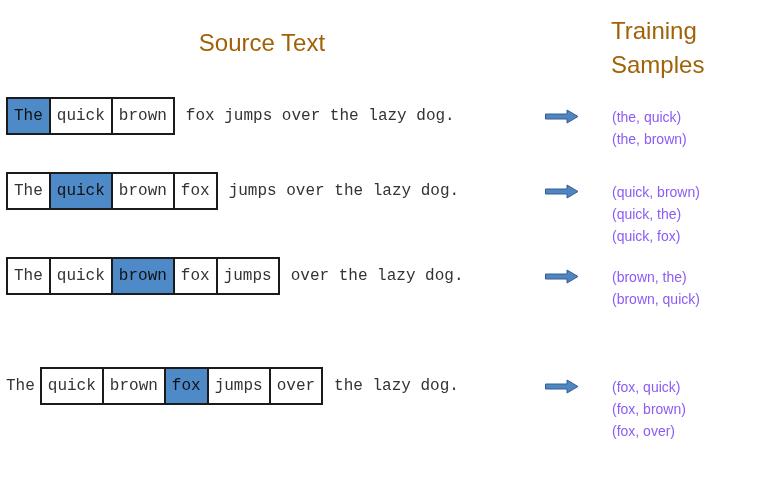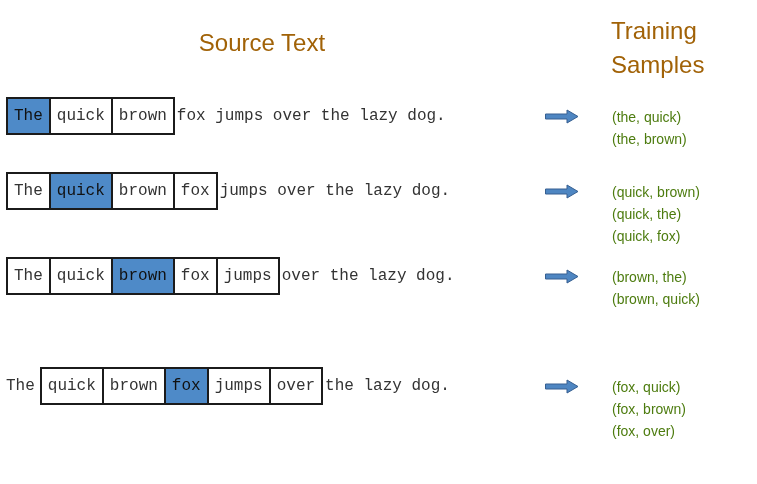--- a/index.html
+++ b/index.html
@@ -63,35 +63,35 @@
   }
   .cell.hl {
     background: var(--hl);
     color: #111111;
   }
   .plain {
     display: flex;
     align-items: center;
   }
   .plain.before { margin-right: 5px; }
-  .plain.after  { margin-left: 2px; }
+  .plain.after  { margin-left: 11px; }
   .arrow-wrap {
     position: absolute;
     left: 545px;
     width: 34px;
     height: 15px;
     line-height: 0;
   }
   .samples {
     position: absolute;
     left: 612px;
     font-family: "Liberation Sans", sans-serif;
     font-size: 14px;
     line-height: 22px;
-    color: #4d7c0f;
+    color: #8b5cf6;
   }
 </style>
 </head>
 <body>
 
 <div class="canvas" style="--hl: #4e8ac8; --border: #1b1b1b;">
   <div id="source-heading" class="heading">Source Text</div>
   <div id="training-heading" class="heading">Training Samples</div>
   <div id="rows">
   <div class="row" style="top: 97px;">

